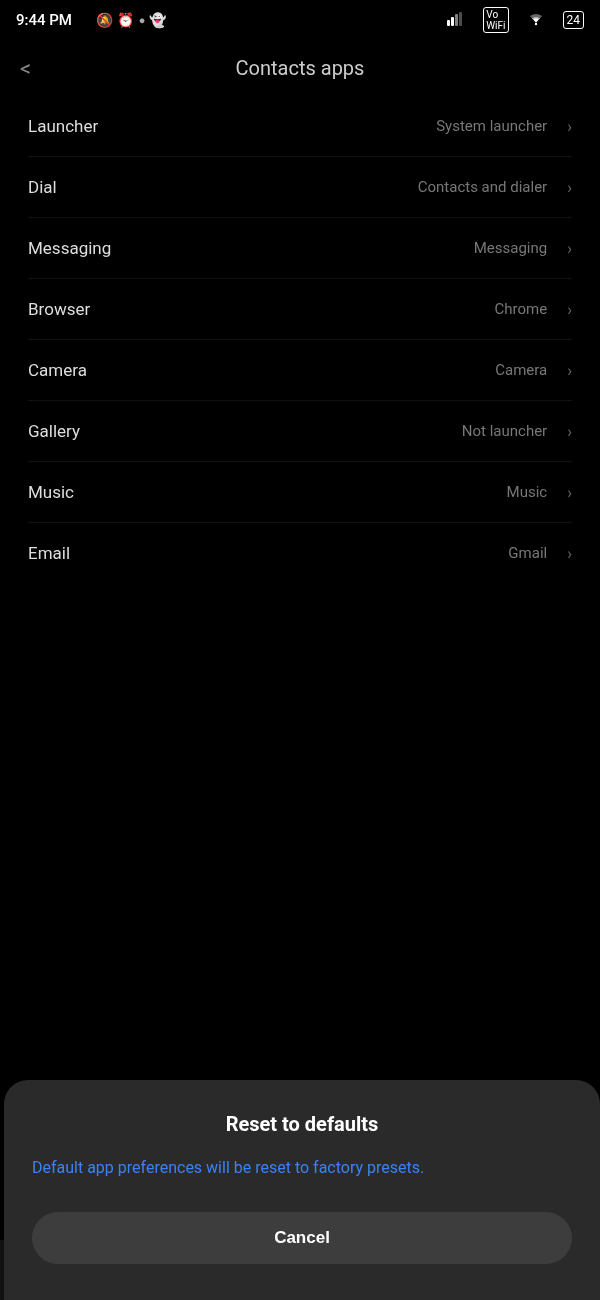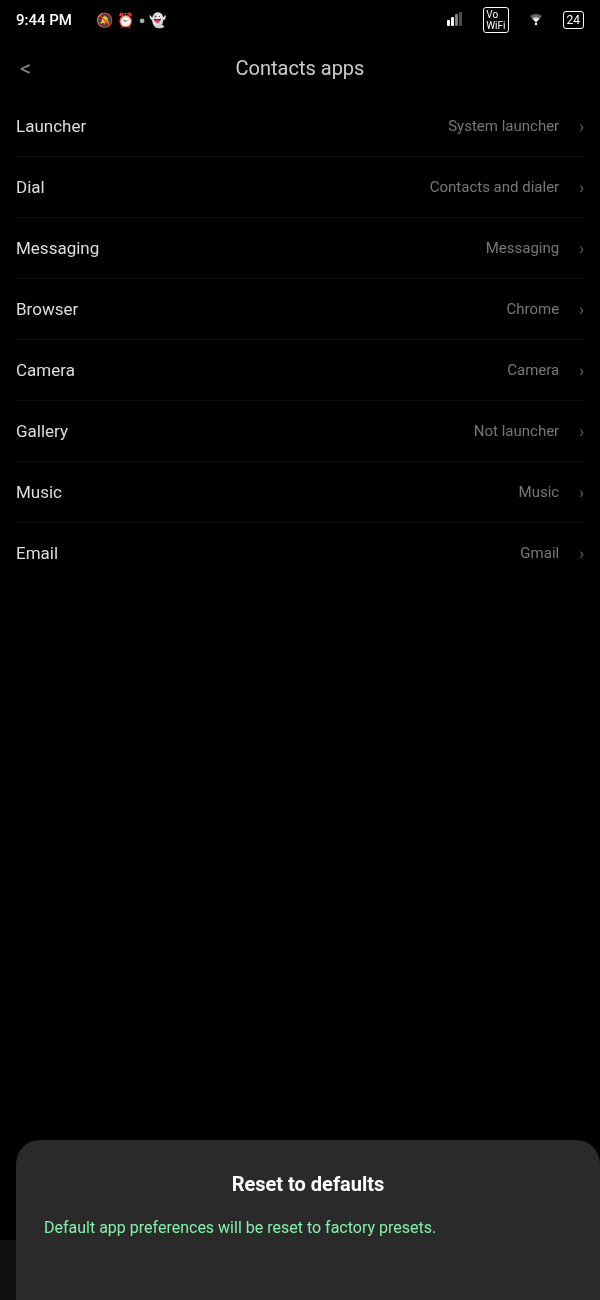--- a/index.html
+++ b/index.html
@@ -91,21 +91,21 @@
     }
 
     .header-title {
       color: #ccc;
       font-size: 20px;
       font-weight: 400;
     }
 
     
     .settings-list {
-      padding: 0 16px;
+      padding: 0 28px;
     }
 
     .settings-item {
       display: flex;
       align-items: center;
       justify-content: space-between;
       padding: 20px 0;
       border-bottom: 1px solid #111;
       cursor: pointer;
     }
@@ -133,38 +133,38 @@
 
     .chevron {
       color: #666;
       font-size: 16px;
     }
 
     
     .dialog-overlay {
       position: absolute;
       bottom: 0;
-      left: 16px;
+      left: 4px;
       right: 0;
       background: #2a2a2a;
       border-radius: 24px 24px 0 0;
-      padding: 32px 28px 28px;
+      padding: 32px 28px 36px;
       z-index: 10;
     }
 
     .dialog-title {
       color: #fff;
       font-size: 20px;
       font-weight: 700;
       text-align: center;
       margin-bottom: 20px;
     }
 
     .dialog-message {
-      color: #86efac;
+      color: #3b82f6;
       font-size: 16px;
       line-height: 1.5;
       margin-bottom: 32px;
     }
 
     .dialog-buttons {
       display: flex;
       gap: 16px;
     }
 
@@ -330,20 +330,21 @@
         <span class="item-value">Gmail</span>
         <span class="chevron">›</span>
       </div>
     </div>
   </div>
 
 <div class="dialog-overlay">
   <div class="dialog-title">Reset to defaults</div>
   <div class="dialog-message">Default app preferences will be reset to factory presets.</div>
   <div class="dialog-buttons">
+    <button class="btn btn-cancel">Cancel</button>
   </div>
 </div>
 
 <div class="nav-bar">
   <div class="nav-square"></div>
   <div class="nav-circle"></div>
   <div class="nav-triangle"></div>
 </div>
 
 </body></html>

